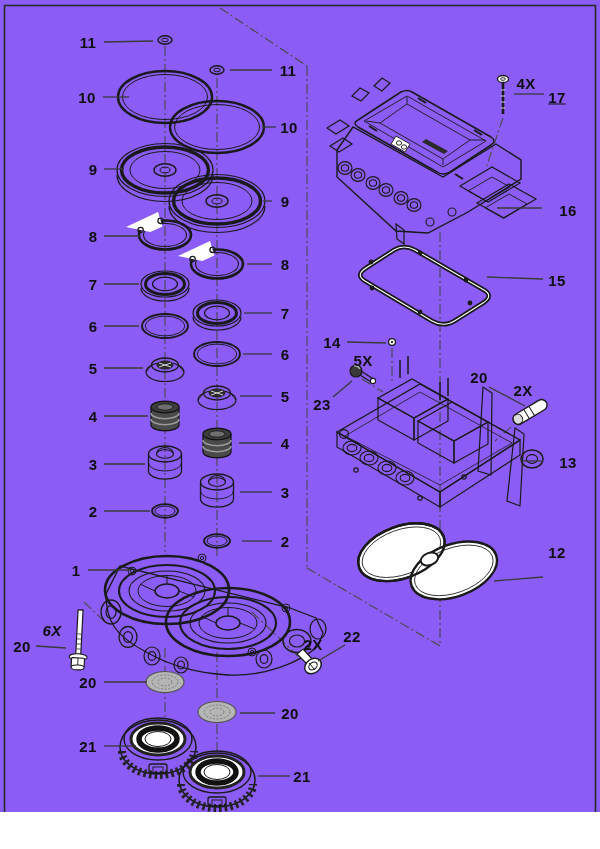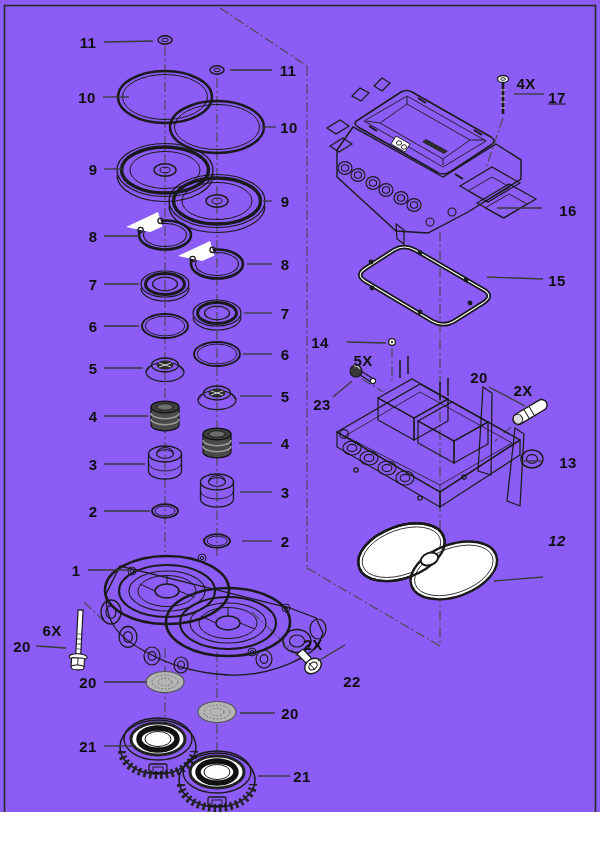--- a/index.html
+++ b/index.html
@@ -434,31 +434,31 @@
     <div class="callout" style="left: 289px; top: 127px;">10</div>
     <div class="callout" style="left: 285px; top: 201px;">9</div>
     <div class="callout" style="left: 285px; top: 264px;">8</div>
     <div class="callout" style="left: 285px; top: 313px;">7</div>
     <div class="callout" style="left: 285px; top: 354px;">6</div>
     <div class="callout" style="left: 285px; top: 396px;">5</div>
     <div class="callout" style="left: 285px; top: 443px;">4</div>
     <div class="callout" style="left: 285px; top: 492px;">3</div>
     <div class="callout" style="left: 285px; top: 541px;">2</div>
     <div class="callout" style="left: 22px; top: 646px;">20</div>
-    <div class="callout" style="left: 52px; top: 630px;">6X</div>
+    <div class="callout" style="left: 52px; top: 630px; font-style: italic;">6X</div>
     <div class="callout" style="left: 88px; top: 682px;">20</div>
     <div class="callout" style="left: 88px; top: 746px;">21</div>
     <div class="callout" style="left: 290px; top: 713px;">20</div>
     <div class="callout" style="left: 302px; top: 776px;">21</div>
     <div class="callout" style="left: 313px; top: 644px;">2X</div>
-    <div class="callout" style="left: 352px; top: 636px; margin-top: 45px;">22</div>
+    <div class="callout" style="left: 352px; top: 636px;">22</div>
     <div class="callout" style="left: 526px; top: 83px;">4X</div>
     <div class="callout" style="left: 557px; top: 97px; text-decoration: underline;">17</div>
     <div class="callout" style="left: 556px; top: 210px; margin-left: 12px;">16</div>
     <div class="callout" style="left: 557px; top: 280px;">15</div>
     <div class="callout" style="left: 363px; top: 348px; margin-top: 12px;">5X</div>
-    <div class="callout" style="left: 320px; top: 342px;">14</div>
+    <div class="callout" style="left: 332px; top: 342px;">14</div>
     <div class="callout" style="left: 322px; top: 404px;">23</div>
     <div class="callout" style="left: 479px; top: 377px;">20</div>
     <div class="callout" style="left: 523px; top: 390px;">2X</div>
     <div class="callout" style="left: 568px; top: 462px;">13</div>
-    <div class="callout" style="left: 557px; top: 540px; font-style: italic;">12</div>
+    <div class="callout" style="left: 557px; top: 552px;">12</div>
   </div>
 
 </body></html>

